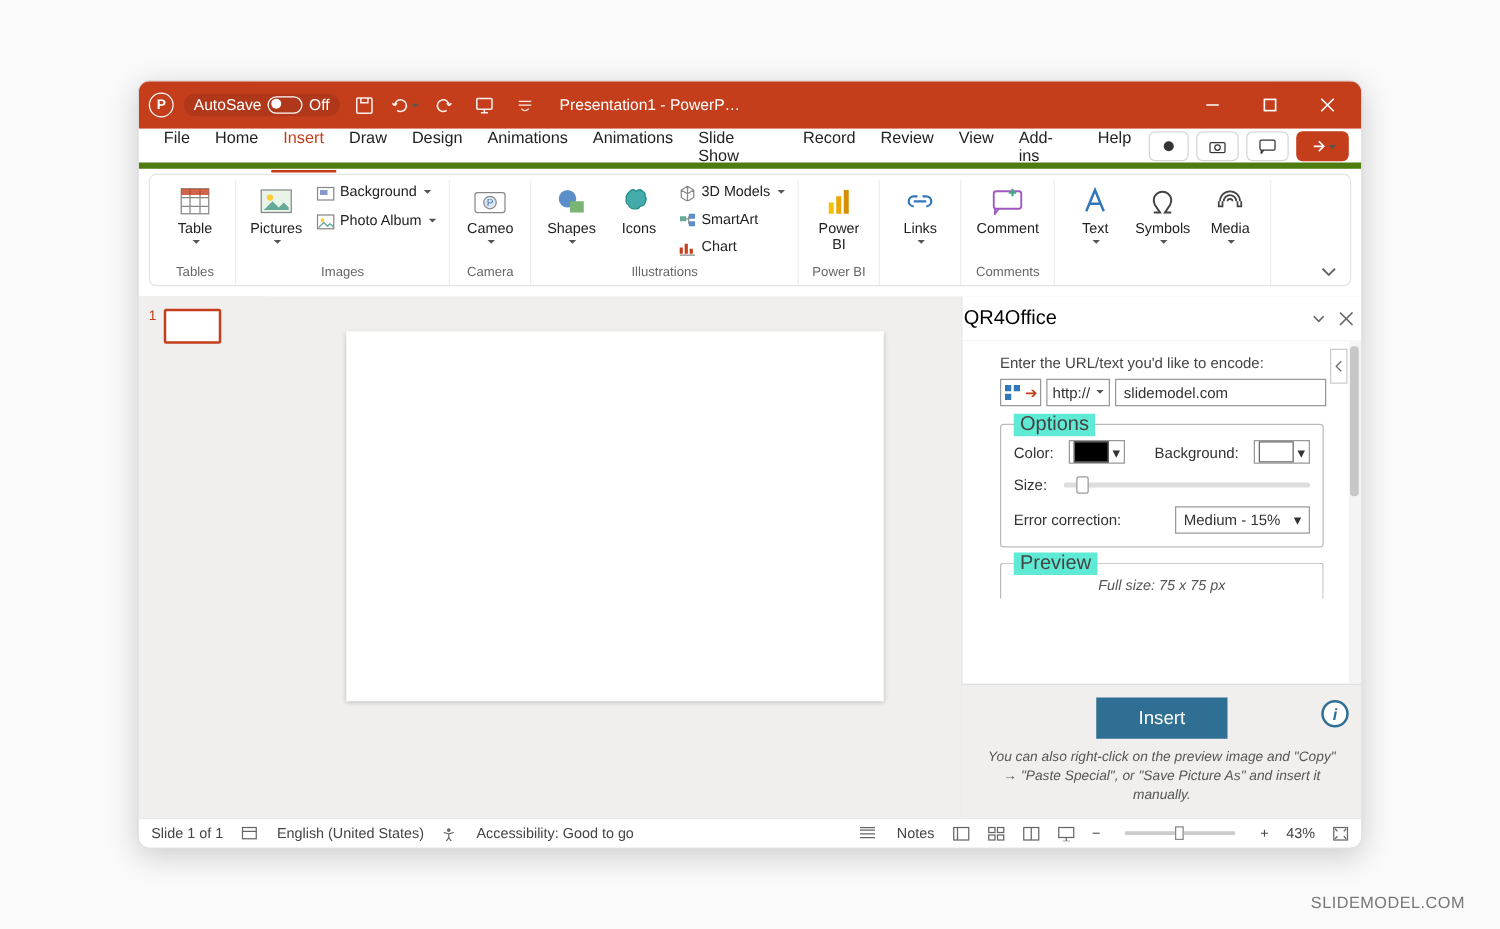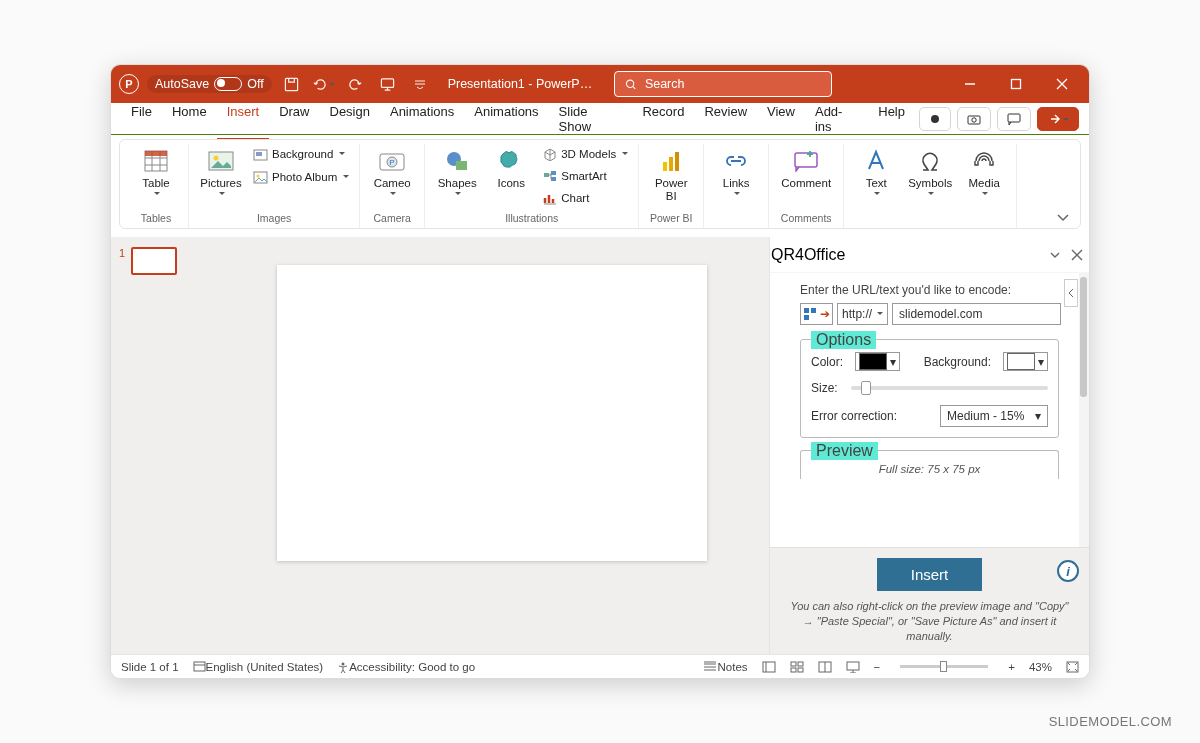--- a/index.html
+++ b/index.html
@@ -12,21 +12,21 @@
 .toggle::after{content:"";width:8px;height:8px;background:#fff;border-radius:50%;position:absolute;left:2px;top:1px;}
 .tb-ico{width:24px;height:24px;display:flex;align-items:center;justify-content:center;cursor:pointer;opacity:0.92;}
 .tb-ico svg{stroke:#fff;fill:none;}
 .title-txt{margin-left:8px;}
 .searchbox{flex:0 0 218px;height:26px;background:#d85c3d;border:1px solid #fff;border-radius:4px;display:flex;align-items:center;padding:0 10px;gap:8px;margin-left:14px;}
 .searchbox input{background:transparent;border:none;outline:none;color:#fff;font-size:12.5px;width:100%;}
 .searchbox input::placeholder{color:#fff;}
 .titlebar-spacer{flex:1;}
 .winbtn{width:38px;height:38px;display:flex;align-items:center;justify-content:center;cursor:pointer;}
 .winbtn svg{stroke:#fff;}
-.tabs{display:flex;align-items:center;height:32px;background:#fff;border-bottom:1px solid #4d7c0f;padding:0 10px;gap:2px;font-size:13px;}
+.tabs{display:flex;align-items:center;height:32px;background:#fff;border-bottom:5px solid #4d7c0f;padding:0 10px;gap:2px;font-size:13px;}
 .tab{padding:6px 10px;cursor:pointer;color:#222;}
 .tab.active{border-bottom:2.5px solid #c43e1c;color:#c43e1c;padding-bottom:3px;}
 .tabs-spacer{flex:1;}
 .tabs-right{display:flex;gap:6px;align-items:center;}
 .pillbtn{border:1px solid #d5d5d5;border-radius:5px;padding:3px 9px;height:24px;display:flex;align-items:center;justify-content:center;cursor:pointer;}
 .share{background:#c43e1c;color:#fff;border-color:#c43e1c;}
 .ribbon{background:#fff;border:1px solid #e4e4e4;border-radius:6px;margin:4px 8px 8px;padding:4px 4px 0;display:flex;position:relative;}
 .rgroup{display:flex;flex-direction:column;align-items:center;padding:0 6px;border-right:1px solid #eee;}
 .rgroup:last-of-type{border-right:none;}
 .rbody{display:flex;align-items:flex-start;gap:2px;min-height:66px;}
@@ -65,21 +65,21 @@
 .slider{flex:1;height:4px;background:#ddd;border-radius:2px;position:relative;}
 .slider-h{position:absolute;left:10px;top:-5px;width:10px;height:14px;background:#fff;border:1px solid #999;border-radius:2px;cursor:pointer;}
 .sel{border:1px solid #999;height:22px;padding:0 6px;font-size:12px;display:flex;align-items:center;justify-content:space-between;min-width:108px;cursor:pointer;}
 .preview-line{text-align:center;font-style:italic;color:#555;font-size:11.5px;}
 .panel-footer{background:#f0efee;border-top:1px solid #e0e0e0;padding:10px 14px;text-align:center;position:relative;}
 .insertbtn{background:#2f6f93;color:#fff;font-size:15px;border:none;padding:8px 34px;cursor:pointer;}
 .infobtn{position:absolute;right:10px;top:12px;width:22px;height:22px;border:2px solid #2f6f93;border-radius:50%;display:flex;align-items:center;justify-content:center;color:#2f6f93;font-weight:bold;font-size:13px;font-style:italic;cursor:pointer;background:#fff;}
 .hint{font-size:11px;font-style:italic;color:#555;margin-top:8px;line-height:1.35;}
 .statusbar{height:24px;background:#fff;border-top:1px solid #e4e4e4;display:flex;align-items:center;padding:0 10px;font-size:11.5px;color:#444;gap:14px;}
 .statusbar .flex{flex:1;}
-.sb-ico{display:flex;align-items:center;gap:0;cursor:pointer;}
+.sb-ico{display:flex;align-items:center;gap:16px;cursor:pointer;}
 .zoom-slider{width:88px;height:3px;background:#ccc;position:relative;margin:0 6px;}
 .zoom-slider .h{position:absolute;left:40px;top:-4px;width:7px;height:11px;background:#fff;border:1px solid #888;cursor:pointer;}
 .watermark{position:absolute;right:28px;bottom:14px;font-size:13px;color:#777;letter-spacing:0.4px;}
 svg{display:block;}
 </style>
 </head>
 <body>
 
 <div class="window">
 
@@ -113,27 +113,20 @@
           <path d="M8 11v3m-3 0h6" stroke-width="1.3"></path>
         </svg>
       </div>
     <div class="tb-ico">
         <svg width="12" height="10">
           <path d="M1 2h10M1 5h10" stroke="#fff" stroke-width="1"></path>
           <path d="M3 8l3 2 3-2" stroke="#fff" stroke-width="1" fill="none"></path>
         </svg>
       </div>
     <span class="title-txt">Presentation1  -  PowerP…</span>
-    <div class="searchbox">
-      <svg width="13" height="13" viewBox="0 0 16 16">
-          <circle cx="7" cy="7" r="5" stroke="#fff" stroke-width="1.4" fill="none"></circle>
-          <path d="M11 11l3 3" stroke="#fff" stroke-width="1.4"></path>
-        </svg>
-      <input placeholder="Search" style="">
-    </div>
     <div class="titlebar-spacer"></div>
     <div class="winbtn">
         <svg width="12" height="12">
           <path d="M1 6h10" stroke-width="1.3"></path>
         </svg>
       </div>
     <div class="winbtn">
         <svg width="12" height="12">
           <rect x="1.5" y="1.5" width="9" height="9" stroke-width="1.3" fill="none"></rect>
         </svg>

